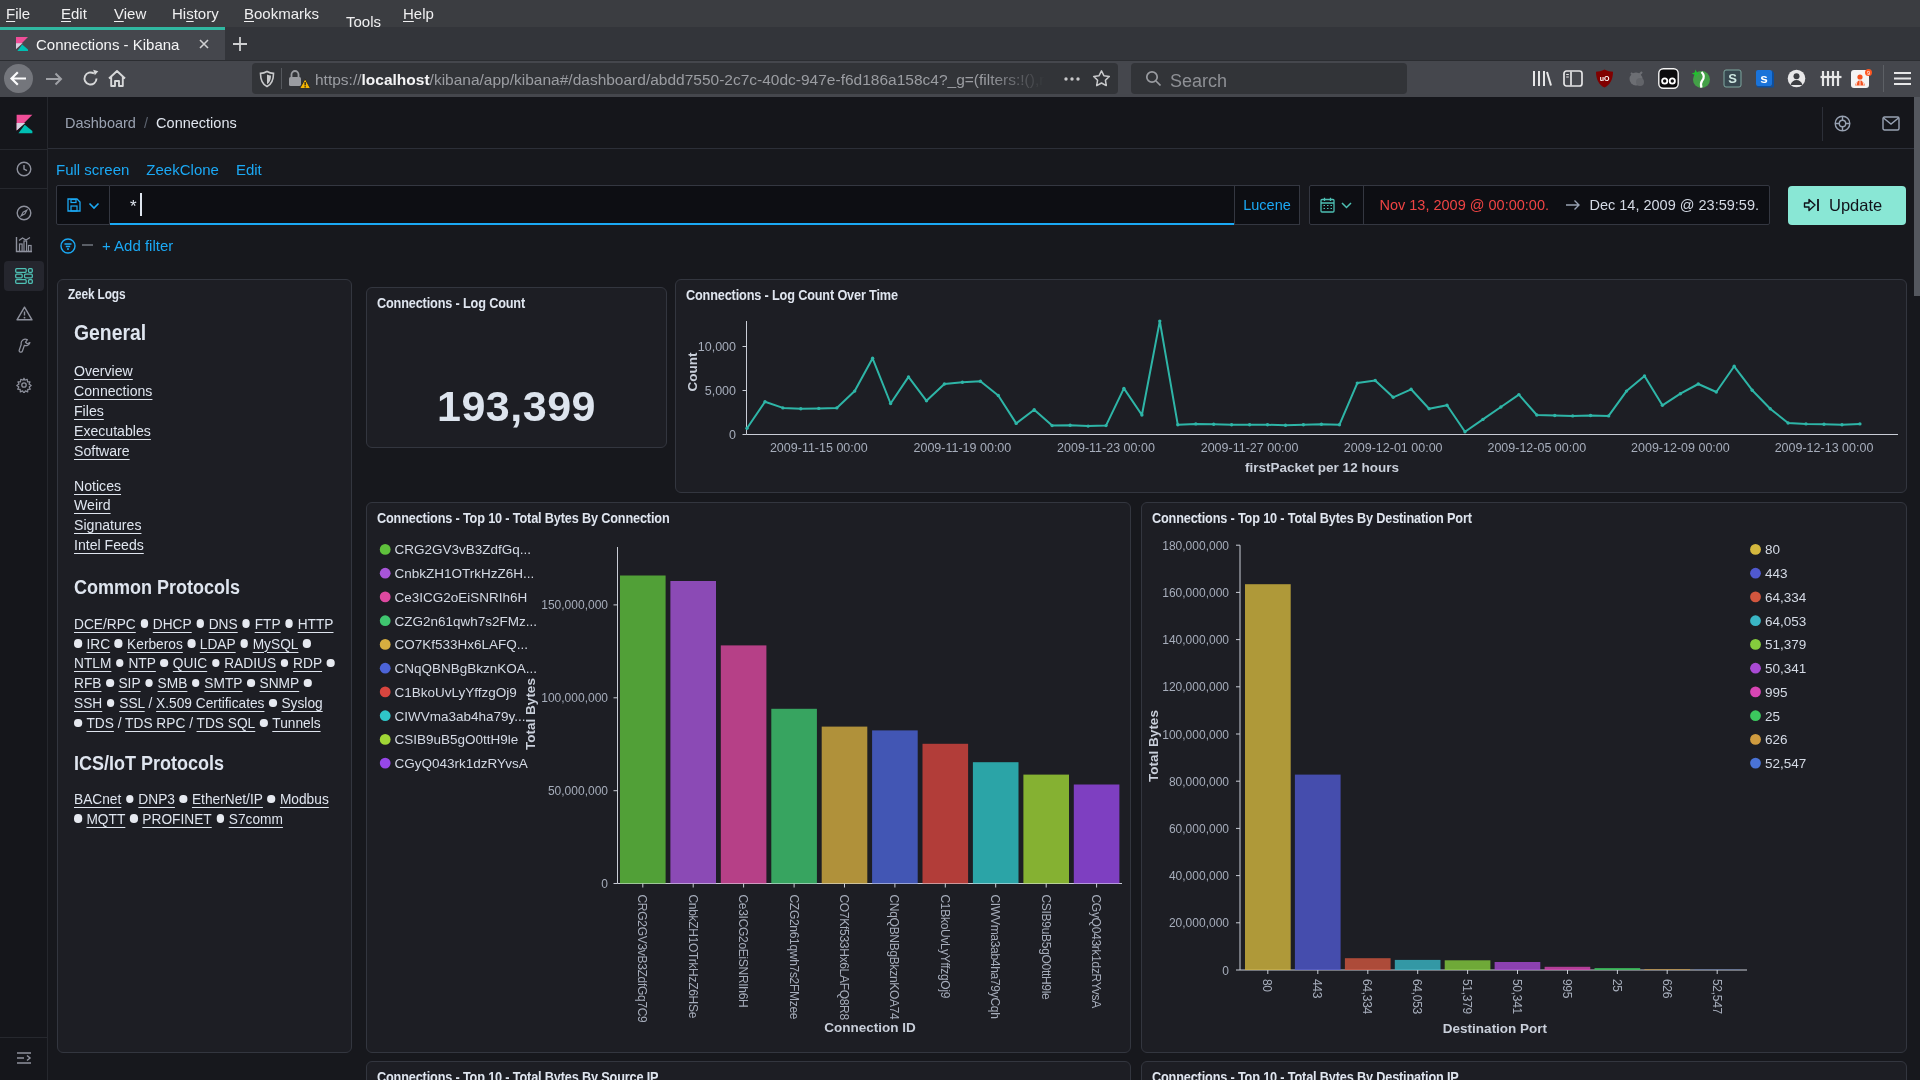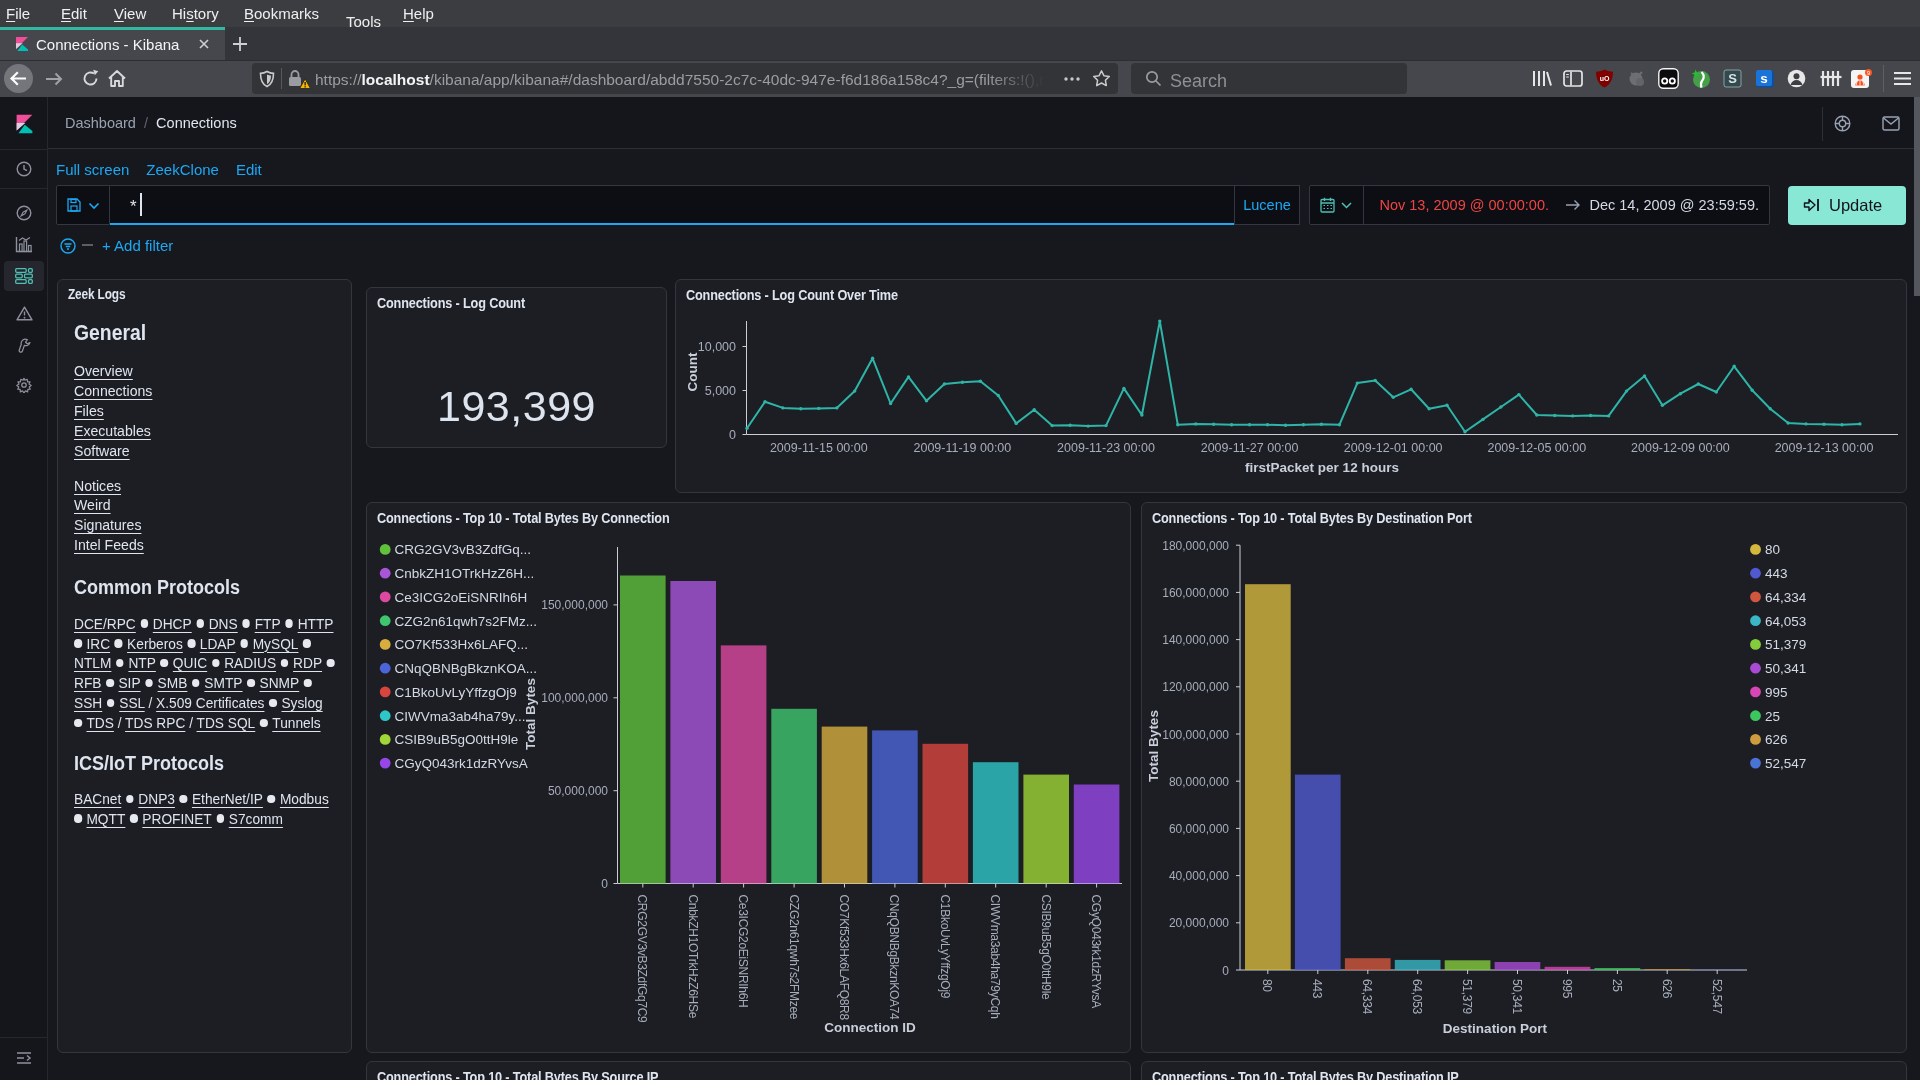--- a/index.html
+++ b/index.html
@@ -263,21 +263,21 @@
 <div style="font-size:15.5px;line-height:19.9px;margin-top:15px;transform:scaleX(0.91);transform-origin:0 0">
 <a class="mdl">Notices</a><br><a class="mdl">Weird</a><br><a class="mdl">Signatures</a><br><a class="mdl">Intel Feeds</a></div>
 <div style="font-size:20px;line-height:26px;font-weight:700;margin-top:19px;transform:scaleX(0.9);transform-origin:0 0">Common Protocols</div>
 <div style="font-size:15px;line-height:19.9px;margin-top:13.5px;white-space:nowrap;transform:scaleX(0.915);transform-origin:0 0"><a class="mdl">DCE/RPC</a><b class="bu"></b><a class="mdl">DHCP</a><b class="bu"></b><a class="mdl">DNS</a><b class="bu"></b><a class="mdl">FTP</a><b class="bu"></b><a class="mdl">HTTP</a><br><b class="bu2"></b><a class="mdl">IRC</a><b class="bu"></b><a class="mdl">Kerberos</a><b class="bu"></b><a class="mdl">LDAP</a><b class="bu"></b><a class="mdl">MySQL</a><b class="bu3"></b><br><a class="mdl">NTLM</a><b class="bu"></b><a class="mdl">NTP</a><b class="bu"></b><a class="mdl">QUIC</a><b class="bu"></b><a class="mdl">RADIUS</a><b class="bu"></b><a class="mdl">RDP</a><b class="bu3"></b><br><a class="mdl">RFB</a><b class="bu"></b><a class="mdl">SIP</a><b class="bu"></b><a class="mdl">SMB</a><b class="bu"></b><a class="mdl">SMTP</a><b class="bu"></b><a class="mdl">SNMP</a><b class="bu3"></b><br><a class="mdl">SSH</a><b class="bu"></b><a class="mdl">SSL</a> / <a class="mdl">X.509 Certificates</a><b class="bu"></b><a class="mdl">Syslog</a><br><b class="bu2"></b><a class="mdl">TDS</a> / <a class="mdl">TDS RPC</a> / <a class="mdl">TDS SQL</a><b class="bu"></b><a class="mdl">Tunnels</a></div>
 <div style="font-size:20px;line-height:26px;font-weight:700;margin-top:16.5px;transform:scaleX(0.9);transform-origin:0 0">ICS/IoT Protocols</div>
 <div style="font-size:15px;line-height:19.9px;margin-top:13.5px;white-space:nowrap;transform:scaleX(0.915);transform-origin:0 0"><a class="mdl">BACnet</a><b class="bu"></b><a class="mdl">DNP3</a><b class="bu"></b><a class="mdl">EtherNet/IP</a><b class="bu"></b><a class="mdl">Modbus</a><br><b class="bu2"></b><a class="mdl">MQTT</a><b class="bu"></b><a class="mdl">PROFINET</a><b class="bu"></b><a class="mdl">S7comm</a></div>
 </div>
 </div>
 <div class="panel" style="left:366px;top:287px;width:301px;height:161px">
 <div class="ptitle">Connections - Log Count</div>
-<div class="a" style="left:0;top:94px;width:100%;text-align:center;font-size:43px;font-weight:400;color:#dde4ee;letter-spacing:0.5px">193,399</div>
+<div class="a" style="left:0;top:94px;width:100%;text-align:center;font-size:43px;font-weight:700;color:#dde4ee;letter-spacing:0.5px">193,399</div>
 </div>
 <div class="panel" style="left:675px;top:279px;width:1232px;height:214px">
 <div class="ptitle">Connections - Log Count Over Time</div>
 <svg class="a" style="left:0;top:0" width="1230" height="212" viewBox="0 0 1230 212">
 <g font-family="Liberation Sans">
 <text class="atitle" transform="translate(21,92) rotate(-90)" text-anchor="middle">Count</text>
 <text class="tick" x="60" y="70.5" text-anchor="end">10,000</text>
 <text class="tick" x="60" y="114.5" text-anchor="end">5,000</text>
 <text class="tick" x="60" y="158.5" text-anchor="end">0</text>
 <path d="M70.5 41 V154.5 H1222" stroke="#c9cdd6" stroke-width="1" fill="none"></path>

